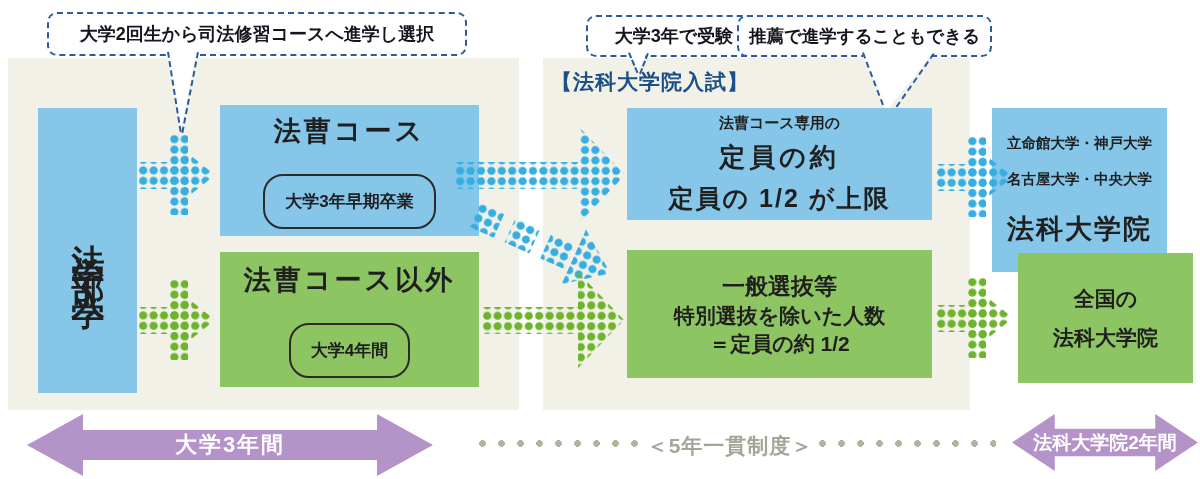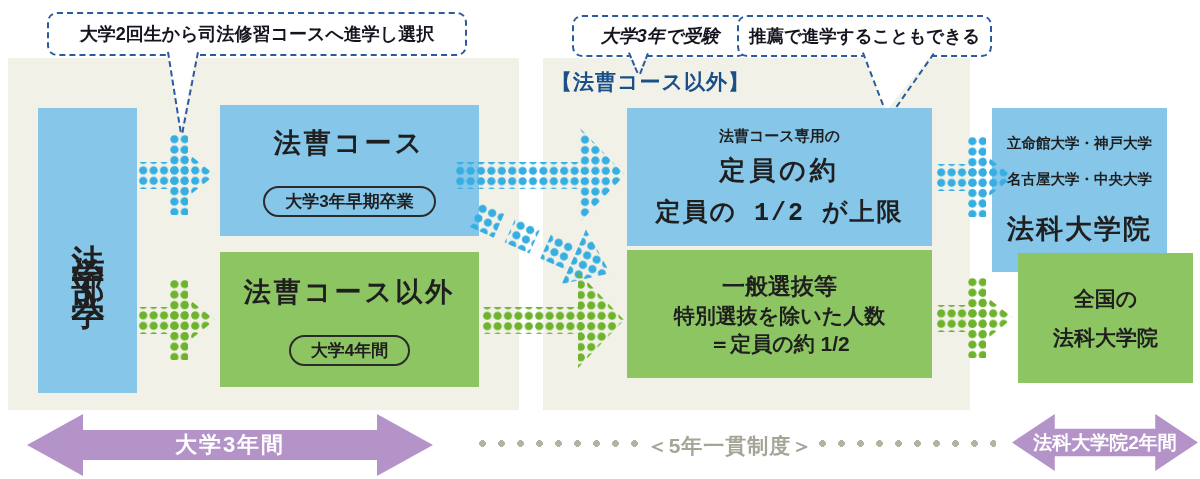--- a/index.html
+++ b/index.html
@@ -7,21 +7,21 @@
   .abs{position:absolute;}
   .panel{position:absolute;background:#f2f1e8;}
   .box{position:absolute;display:flex;flex-direction:column;align-items:center;justify-content:center;color:#1f1f1f;text-align:center;gap:16px;}
   .box-blue{background:#85c6e9;}
   .box-green{background:#8dc563;}
   .bubble{position:absolute;background:#ffffff;border:2.5px dashed #2a5b9e;border-radius:10px;display:flex;align-items:center;justify-content:center;font-weight:bold;color:#15151f;}
   .tail-line{position:absolute;width:0;border-left:2.5px dashed #2a5b9e;transform-origin:top left;}
   .tail-fill{position:absolute;background:#ffffff;}
   .vert-title{writing-mode:vertical-rl;font-size:33px;font-weight:bold;letter-spacing:13px;color:#1f1f1f;}
   .course-title{font-size:27px;font-weight:bold;letter-spacing:3px;}
-  .badge{border:2px solid #2b2b2b;border-radius:20px;padding:2px 20px;font-size:17px;font-weight:bold;margin-top:9px;background:transparent;white-space:nowrap;}
+  .badge{border:2px solid #2b2b2b;border-radius:20px;padding:14px 20px;font-size:17px;font-weight:bold;margin-top:9px;background:transparent;white-space:nowrap;}
   .ln-sm{font-size:15px;font-weight:bold;}
   .ln-md{font-size:21px;font-weight:bold;}
   .ln-lg{font-size:25px;font-weight:bold;letter-spacing:2px;}
   .heading{position:absolute;color:#1b4f87;font-size:21px;font-weight:bold;letter-spacing:1px;}
   .parrow{position:absolute;background:#b494c8;display:flex;align-items:center;justify-content:center;color:#ffffff;font-weight:bold;}
   .dotline{position:absolute;height:9px;background-image:radial-gradient(circle at 4.5px 4.5px,#b3b2a3 3.4px,rgba(0,0,0,0) 3.5px);background-size:19px 9px;background-repeat:repeat-x;}
   .graylabel{position:absolute;color:#a5a496;font-size:21px;font-weight:bold;letter-spacing:1px;text-align:center;}
 </style>
 </head>
 <body>
@@ -42,50 +42,50 @@
   <div class="panel" style="left:8px;top:58px;width:511px;height:352px;"></div>
   <div class="panel" style="left:543px;top:58px;width:427px;height:352px;"></div>
 
   <div class="bubble" style="left:47px;top:12px;width:416px;height:40px;font-size:18px;">
     <span>大学2回生から司法修習コースへ進学し選択</span>
   </div>
   <div class="tail-fill" style="left:167px;top:52px;width:30px;height:78px;clip-path:polygon(0 0,100% 0,45% 100%);"></div>
   <div class="tail-line" style="left:167px;top:52px;height:81px;transform:rotate(-9deg);"></div>
   <div class="tail-line" style="left:197px;top:52px;height:82px;transform:rotate(11deg);"></div>
 
-  <div class="bubble" style="left:572px;top:15px;width:172px;height:38px;font-size:18px;font-style:italic;">
+  <div class="bubble" style="left:586px;top:15px;width:172px;height:38px;font-size:18px;">
     <span>大学3年で受験</span>
   </div>
   <div class="tail-fill" style="left:628px;top:53px;width:19px;height:18px;clip-path:polygon(0 0,100% 0,50% 100%);"></div>
   <div class="tail-line" style="left:628px;top:53px;height:22px;transform:rotate(-23deg);"></div>
   <div class="tail-line" style="left:647px;top:53px;height:22px;transform:rotate(21deg);"></div>
 
   <div class="bubble" style="left:737px;top:15px;width:251px;height:38px;font-size:17.5px;">
     <span>推薦で進学することもできる</span>
   </div>
   <div class="tail-fill" style="left:862px;top:53px;width:71px;height:58px;clip-path:polygon(0 0,100% 0,34% 100%);"></div>
   <div class="tail-line" style="left:862px;top:53px;height:66px;transform:rotate(-21deg);"></div>
   <div class="tail-line" style="left:933px;top:53px;height:75px;transform:rotate(35deg);"></div>
 
-  <div class="heading" style="left:551px;top:68px;">【法曹コース以外】</div>
+  <div class="heading" style="left:551px;top:68px;">【法科大学院入試】</div>
 
   <div class="box box-blue" style="left:38px;top:108px;width:99px;height:285px;">
     <span class="vert-title">法学部入学</span>
   </div>
 
   <div class="box box-blue" style="left:220px;top:105px;width:259px;height:131px;">
     <span class="course-title">法曹コース</span>
     <span class="badge">大学3年早期卒業</span>
   </div>
   <div class="box box-green" style="left:220px;top:252px;width:259px;height:135px;">
     <span class="course-title">法曹コース以外</span>
     <span class="badge">大学4年間</span>
   </div>
 
-  <div class="box box-blue" style="left:627px;top:108px;width:305px;height:138px;gap:7px;font-family:Liberation Mono, monospace;">
+  <div class="box box-blue" style="left:627px;top:108px;width:305px;height:112px;gap:7px;">
     <span class="ln-sm">法曹コース専用の</span>
     <span class="ln-lg" style="font-size:26px;letter-spacing:4px;">定員の約</span>
     <span class="ln-lg">定員の 1/2 が上限</span>
   </div>
   <div class="box box-green" style="left:627px;top:250px;width:305px;height:128px;gap:0;">
     <span class="ln-md" style="font-size:23px;">一般選抜等</span>
     <span class="ln-md">特別選抜を除いた人数</span>
     <span class="ln-md">＝定員の約 1/2</span>
   </div>
 

